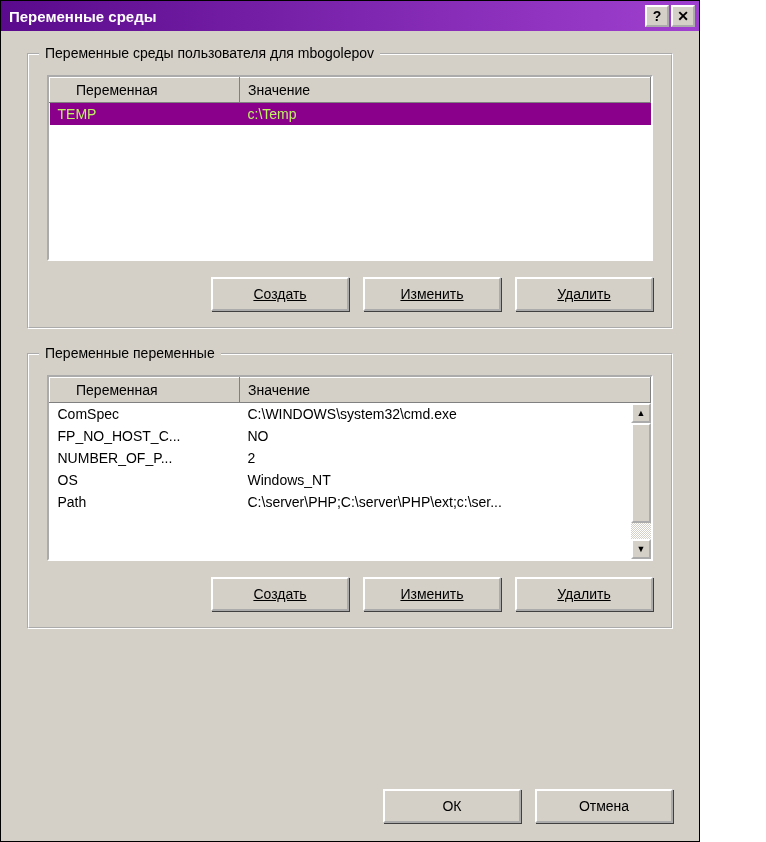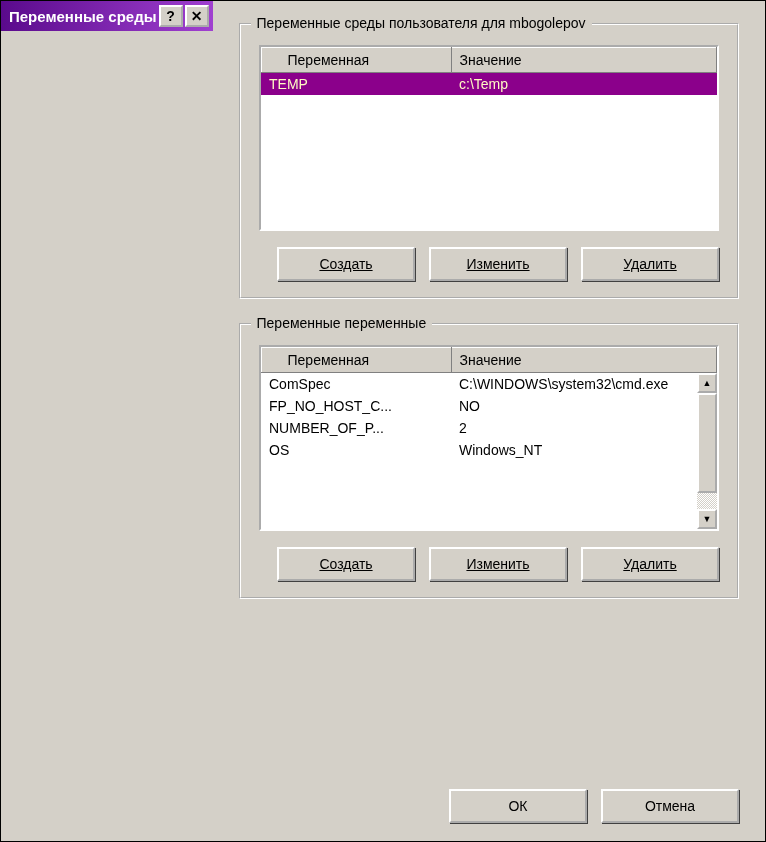--- a/index.html
+++ b/index.html
@@ -5,25 +5,25 @@
 * { box-sizing: border-box; }
 body {
   margin: 0;
   font-family: Tahoma, Arial, sans-serif;
   font-size: 13px;
   background: #fff;
   width: 766px;
   height: 842px;
 }
 .window {
-  width: 766px;
+  width: 700px;
   height: 842px;
   background: #d4d0c8;
   display: flex;
-  flex-direction: row;
+  flex-direction: column;
   border: 1px solid #000;
 }
 .titlebar {
   height: 30px;
   background: linear-gradient(to right, #5a0a8c, #a040d0);
   color: #fff;
   display: flex;
   align-items: center;
   padding: 0 4px 0 8px;
   font-size: 15px;
@@ -92,21 +92,21 @@
 .listview th:first-child { width: 190px; padding-left: 26px; }
 .listview td {
   padding: 3px 8px;
   font-size: 14px;
   white-space: nowrap;
   overflow: hidden;
   text-overflow: ellipsis;
 }
 .listview tr.selected td {
   background: #8b008b;
-  color: #fef9c3;
+  color: #bef264;
 }
 .scrollbar-v {
   position: absolute;
   right: 0;
   top: 26px;
   bottom: 0;
   width: 20px;
   background: #d4d0c8;
   display: flex;
   flex-direction: column;
@@ -224,20 +224,24 @@
                 <td>FP_NO_HOST_C...</td>
                 <td>NO</td>
               </tr>
               <tr>
                 <td>NUMBER_OF_P...</td>
                 <td>2</td>
               </tr>
               <tr>
                 <td>OS</td>
                 <td>Windows_NT</td>
+              </tr>
+              <tr>
+                <td>Path</td>
+                <td>C:\server\PHP;C:\server\PHP\ext;c:\ser...</td>
               </tr>
             </tbody>
         </table>
         <div class="scrollbar-v">
           <div class="scroll-btn">
             <span>▲</span>
           </div>
           <div class="scroll-track">
             <div class="scroll-thumb"></div>
           </div>

